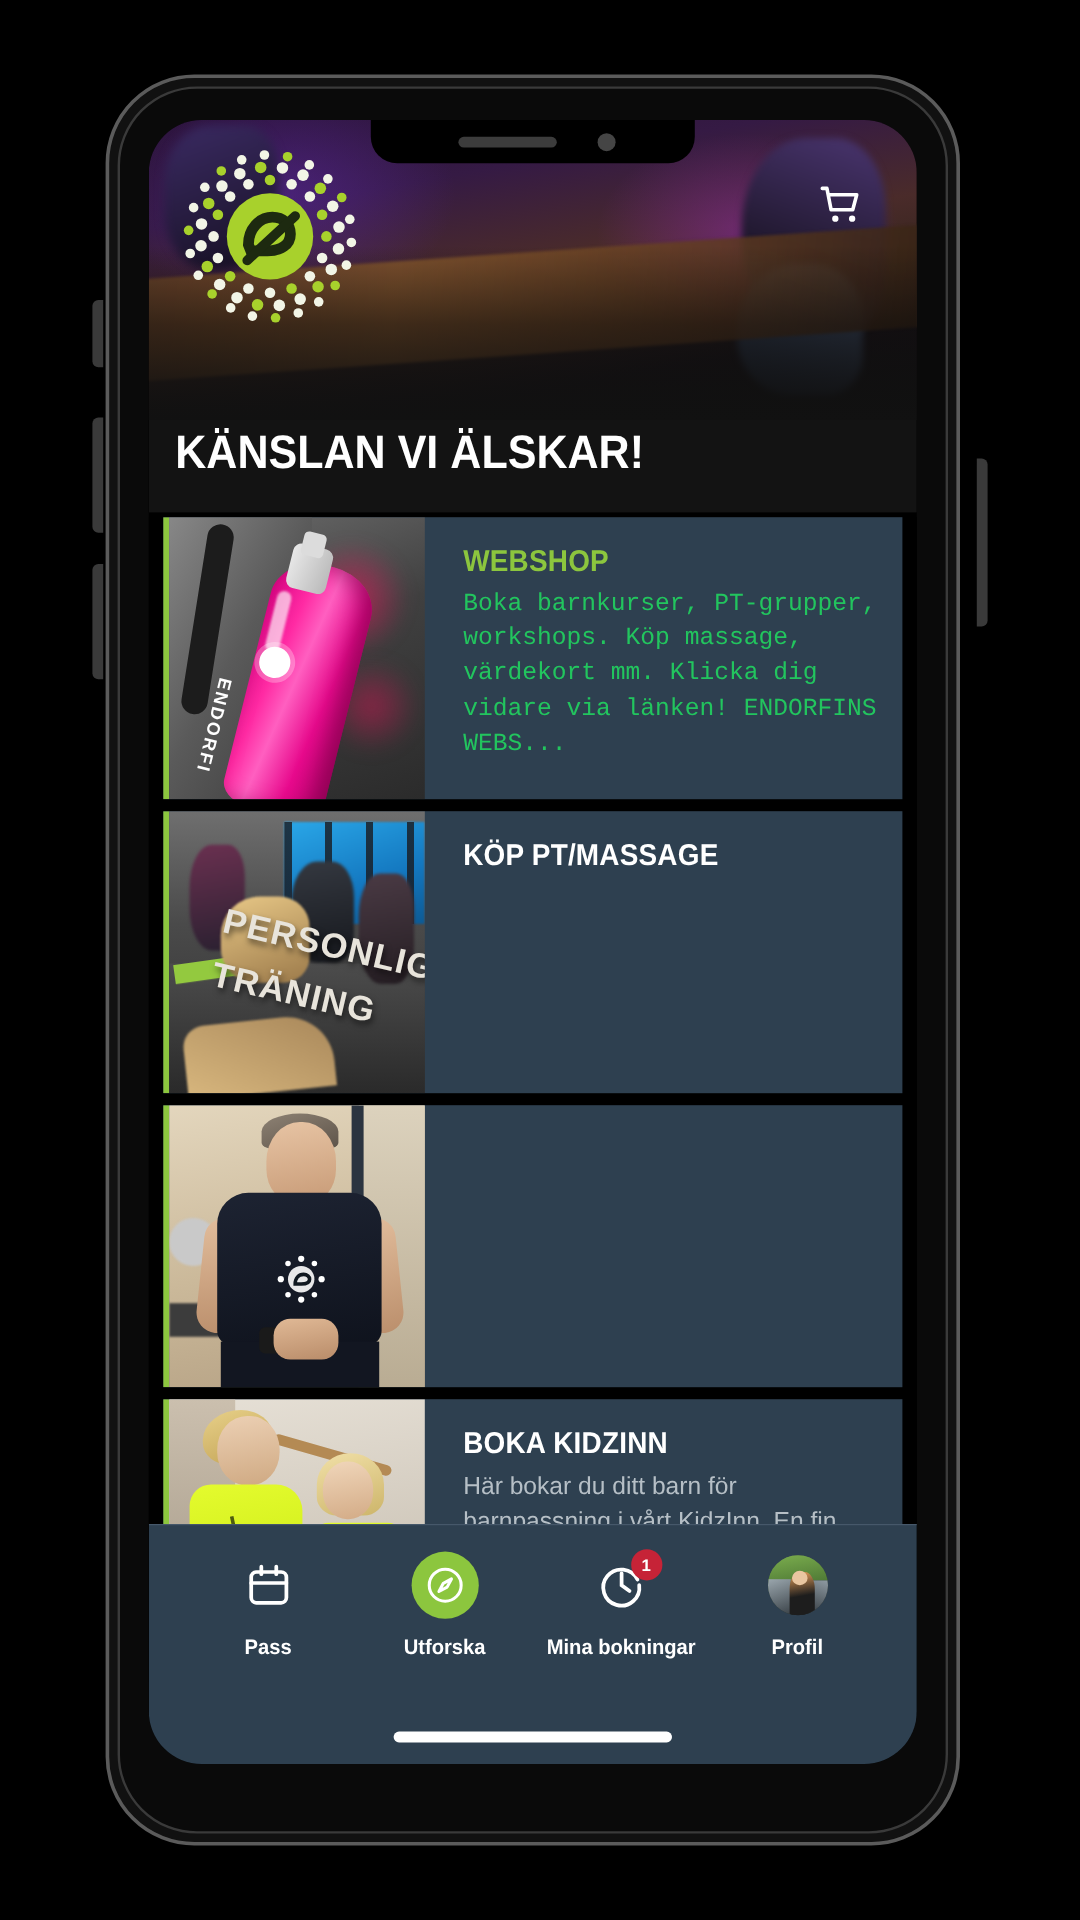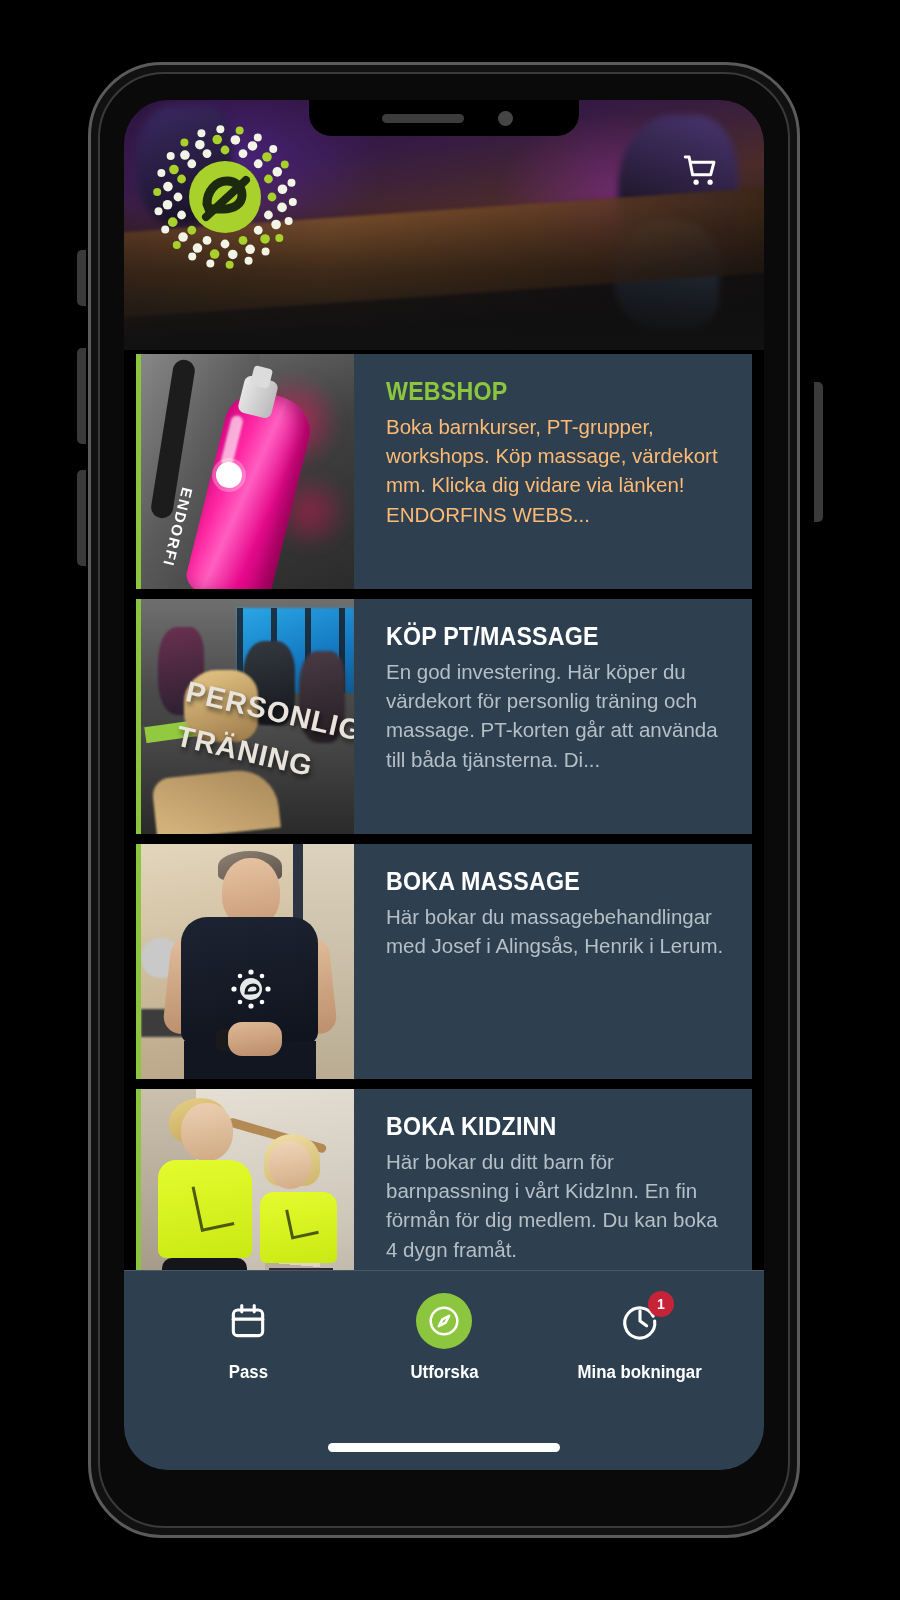--- a/index.html
+++ b/index.html
@@ -222,21 +222,21 @@
     transform-origin: left center;
     white-space: nowrap;
   }
   .card-title.green { color: #8cc63e; }
   .card-title.white { color: #ffffff; }
   .card-desc {
     font-size: 20.5px;
     line-height: 1.42;
     color: #b6bfc6;
   }
-  .card-desc.bright { color: #fdba74; }
+  .card-desc.bright { color: #22c55e; font-family: Liberation Mono, monospace; }
 
   
   .th1 { background: linear-gradient(160deg,#6e6e6e,#404040 45%,#2b2b2b); }
   .th1 .machine {
     position: absolute; left: -6%; top: 0; width: 62%; height: 100%;
     background: linear-gradient(120deg,#8c8c8c,#5a5a5a 50%,#3a3a3a);
   }
   .th1 .bar {
     position: absolute; left: 10%; top: 2%;
     width: 22px; height: 68%;
@@ -726,20 +726,23 @@
 
       <div class="cart-btn">
         <svg viewBox="0 0 24 24" fill="none" stroke="#ffffff" stroke-width="1.7" stroke-linecap="round" stroke-linejoin="round">
           <path d="M3 4h2.2l2 10.2h10.3l1.9-7.2H6.4"></path>
           <circle cx="9.2" cy="18.4" r="1.5" fill="#ffffff" stroke="none"></circle>
           <circle cx="17.2" cy="18.4" r="1.5" fill="#ffffff" stroke="none"></circle>
         </svg>
       </div>
     </div>
 
+    <div class="title-band">
+      <div class="page-title">KÄNSLAN VI ÄLSKAR!</div>
+    </div>
 
     <div class="card-list">
 
       <div class="card">
         <div class="card-accent"></div>
         <div class="card-thumb th1">
           <div class="machine"></div>
           <div class="bar"></div>
           <div class="redblur"></div>
           <div class="redblur2"></div>
@@ -766,21 +769,20 @@
           <div class="p3"></div>
           <div class="p4"></div>
           <div class="mat"></div>
           <div class="p2"></div>
           <div class="legs"></div>
           <div class="overlay-t ot1">PERSONLIG</div>
           <div class="overlay-t ot2">TRÄNING</div>
         </div>
         <div class="card-body">
           <div class="card-title white">KÖP PT/MASSAGE</div>
-          <div class="card-desc">En god investering. Här köper du värdekort för personlig träning och massage. PT-korten går att använda till båda tjänsterna. Di...</div>
         </div>
       </div>
 
       <div class="card">
         <div class="card-accent"></div>
         <div class="card-thumb th3">
           <div class="wallR"></div>
           <div class="pole"></div>
           <div class="ball"></div>
           <div class="bench"></div>
@@ -800,24 +802,20 @@
                 <circle cx="12" cy="36" r="2.3" fill="#fff"></circle>
               <circle cx="6" cy="23" r="2.6" fill="#fff"></circle>
                 <circle cx="12" cy="10" r="2.3" fill="#fff"></circle>
               <path d="M18 27c0-5 3-8 7-8 3 0 5 2 5 4 0 3-3 4-7 4h-5z" fill="none" stroke="#101820" stroke-width="3"></path>
             </svg>
           </div>
           <div class="pants"></div>
           <div class="watch"></div>
           <div class="hands"></div>
         </div>
-        <div class="card-body">
-          <div class="card-title white">BOKA MASSAGE</div>
-          <div class="card-desc">Här bokar du massagebehandlingar med Josef i Alingsås, Henrik i Lerum.</div>
-        </div>
       </div>
 
       <div class="card">
         <div class="card-accent"></div>
         <div class="card-thumb th4">
           <div class="wallL"></div>
           <div class="stairs"></div>
           <div class="rail"></div>
           <div class="rail2"></div>
           <div class="hair1"></div>
@@ -869,19 +867,31 @@
             <svg viewBox="0 0 24 24" fill="none" stroke="#ffffff" stroke-width="1.7" stroke-linecap="round">
               <path d="M19.2 9.4A8.2 8.2 0 1 0 20 12"></path>
               <path d="M12 6.6V12l3.6 2.6"></path>
             </svg>
             <div class="badge">1</div>
           </div>
           <div class="nav-label">Mina bokningar</div>
         </div>
 
 
+        <div class="nav-item">
+          <div class="nav-icon">
+            <div class="avatar">
+              <div class="av-sky"></div>
+              <div class="av-left"></div>
+              <div class="av-right"></div>
+              <div class="av-person"></div>
+              <div class="av-face"></div>
+            </div>
+          </div>
+          <div class="nav-label">Profil</div>
+        </div>
 
       </div>
       <div class="home-indicator"></div>
     </div>
 
   </div>
 </div>
 
 </body></html>

